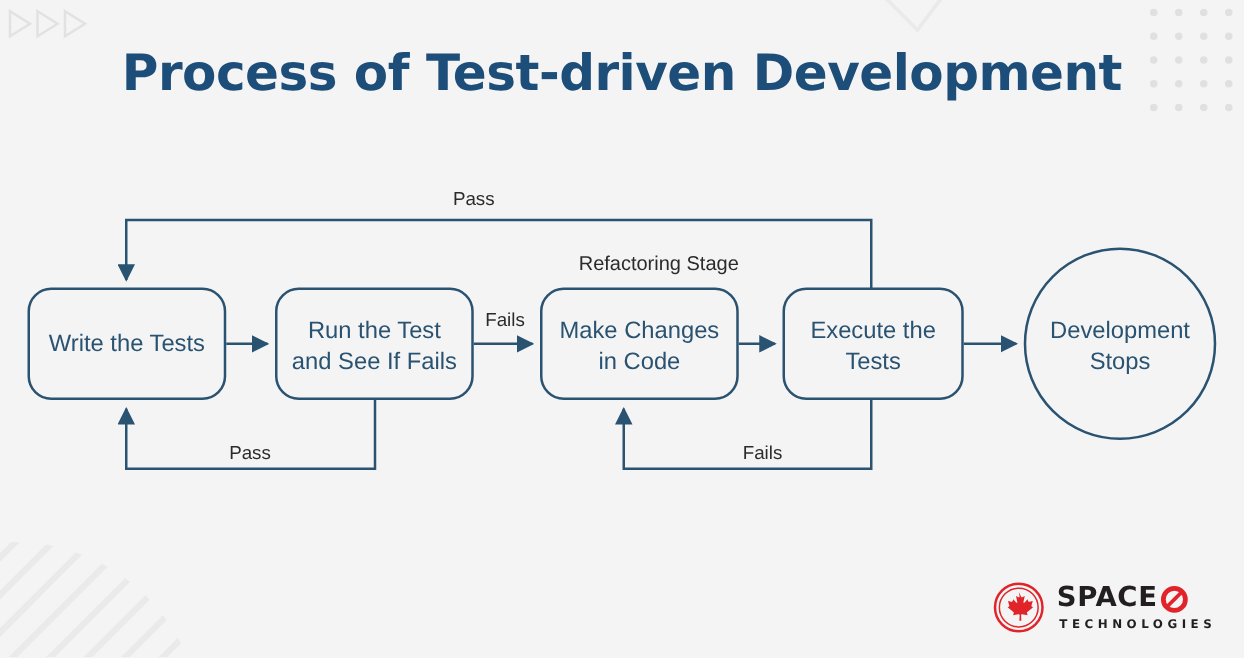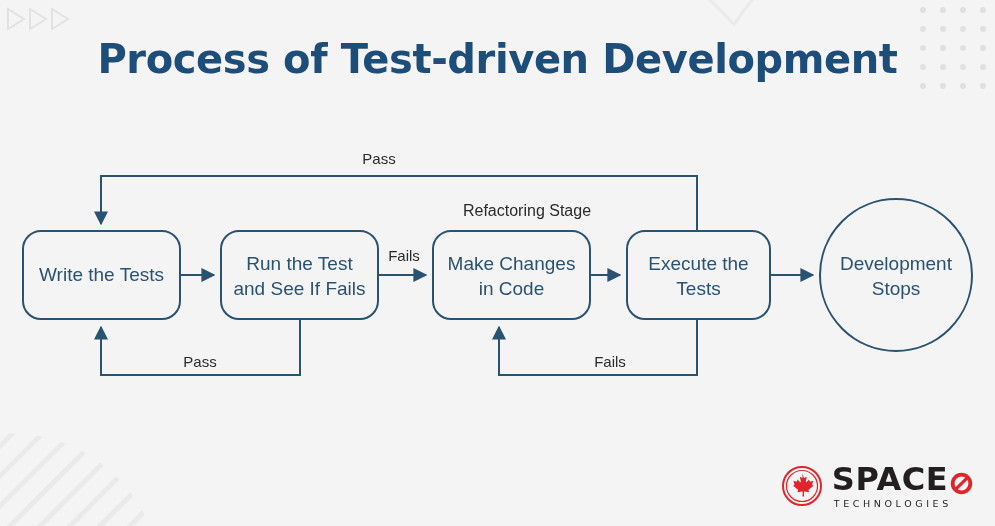--- a/index.html
+++ b/index.html
@@ -124,39 +124,39 @@
     height: 42px;
     flex: 0 0 auto;
   }
   #logo-wordmark {
     display: flex;
     flex-direction: column;
     justify-content: center;
   }
   #logo-name {
     font-family: "DejaVu Sans", sans-serif;
-    font-size: 32px;
+    font-size: 22px;
     font-weight: bold;
     letter-spacing: 0.5px;
     color: #231f20;
     line-height: 1;
     display: flex;
     align-items: center;
   }
   #logo-o-mark {
     display: inline-block;
     width: 23px;
     height: 23px;
     margin-left: 2px;
     position: relative;
   }
   #logo-tagline {
     font-family: "DejaVu Sans", sans-serif;
     font-size: 9.5px;
-    font-weight: normal;
+    font-weight: bold;
     letter-spacing: 3.6px;
     color: #231f20;
     margin-top: 3px;
     padding-left: 2px;
   }
 </style>
 </head>
 <body>
 
 <div id="stage">

